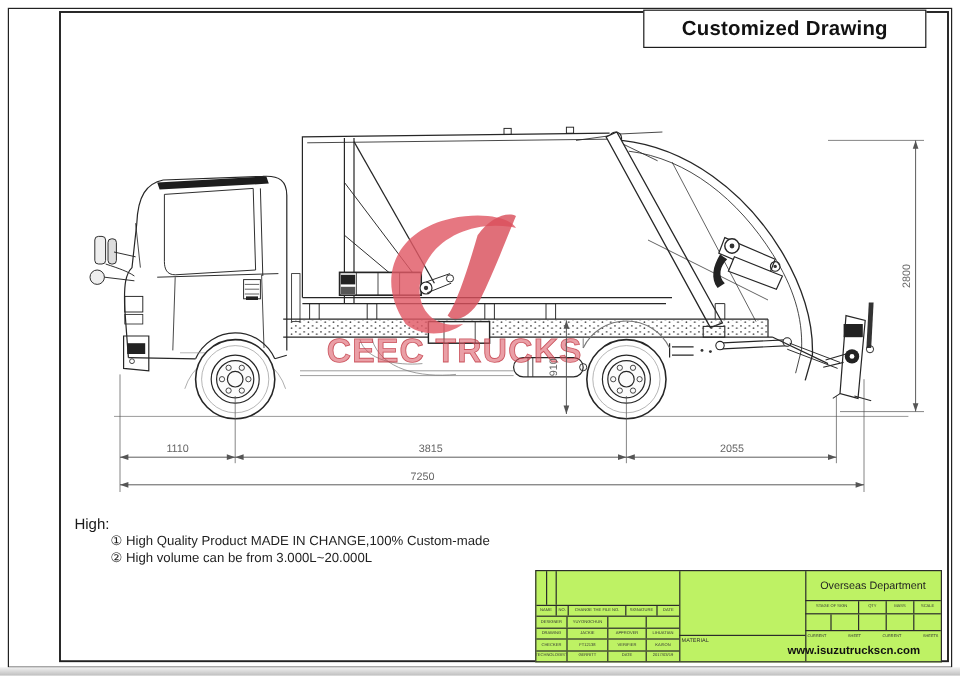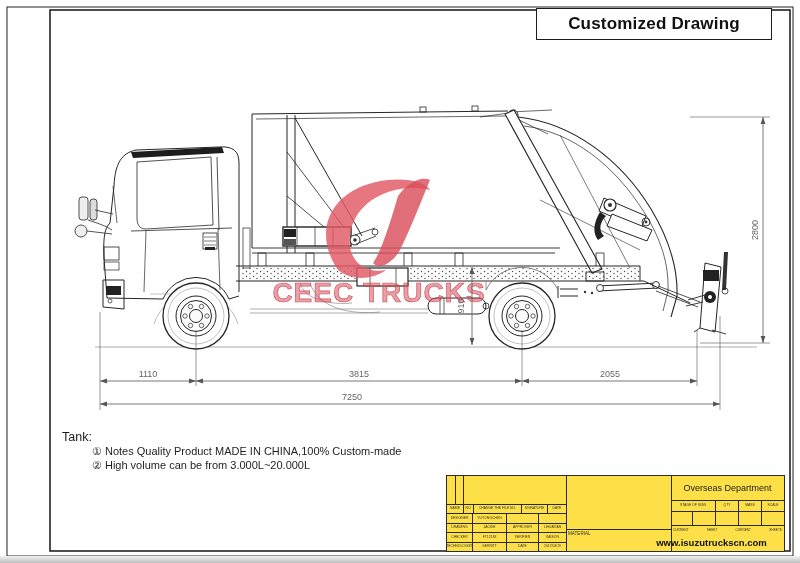--- a/index.html
+++ b/index.html
@@ -8,21 +8,21 @@
   #sheet{position:absolute;left:0;top:0;width:800px;height:563px;}
   
   #title-box{left:536px;top:8px;width:234px;height:30px;border:1.6px solid #1c1c1c;
              display:flex;align-items:center;justify-content:center;background:#fff;}
   #title-box span{font-size:17px;font-weight:bold;color:#111;letter-spacing:.2px;}
   
   #notes{left:62px;top:430px;color:#222;}
   #notes .nlabel{font-size:12.5px;color:#1a1a1a;}
   #notes .nitem{font-size:11px;margin-left:30px;line-height:14px;color:#1f1f1f;white-space:nowrap;}
   
-  #tblock{left:446px;top:475px;width:337px;height:75px;border:1.4px solid #2b2b2b;background:#fde047;color:#222;}
+  #tblock{left:446px;top:475px;width:337px;height:75px;border:1.4px solid #2b2b2b;background:#bef264;color:#222;}
   #tblock .vline{position:absolute;top:0;bottom:0;width:0;border-left:1px solid #2b2b2b;}
   #tblock .hline{position:absolute;height:0;border-top:1px solid #2b2b2b;}
   .tb-row{position:absolute;display:flex;border-top:1px solid #2b2b2b;box-sizing:border-box;}
   .tb-cell{box-sizing:border-box;border-right:1px solid #2b2b2b;overflow:hidden;white-space:nowrap;
            font-size:3.4px;line-height:1;display:flex;align-items:center;justify-content:center;color:#333;}
   .tb-cell:last-child{border-right:none;}
   .dept{position:absolute;left:224px;top:0;width:113px;height:25px;display:flex;align-items:center;
         justify-content:center;font-size:9px;color:#222;box-sizing:border-box;border-bottom:1px solid #2b2b2b;}
   .site{position:absolute;left:208px;top:57px;width:113px;height:18px;display:flex;align-items:center;
         justify-content:center;font-size:9.5px;font-weight:bold;color:#111;box-sizing:border-box;}
@@ -210,22 +210,22 @@
       <text x="464" y="306" text-anchor="middle" transform="rotate(-90 464 306)">910</text>
     </g>
   </g>
 </svg>
 
 <div class="abs" id="title-box">
   <span>Customized Drawing</span>
 </div>
 
 <div class="abs" id="notes">
-  <div class="nlabel">Tank:</div>
-  <div class="nitem"><span>①</span> <span>Notes Quality Product MADE IN CHINA,100% Custom-made</span></div>
+  <div class="nlabel">High:</div>
+  <div class="nitem"><span>①</span> <span>High Quality Product MADE IN CHANGE,100% Custom-made</span></div>
   <div class="nitem"><span>②</span> <span>High volume can be from 3.000L~20.000L</span></div>
 </div>
 
 <div class="abs" id="tblock">
   <div class="vline" style="left:119px;"></div>
   <div class="vline" style="left:224px;"></div>
   <div class="vline" style="left:8px;top:0;height:28px;bottom:auto;"></div>
   <div class="vline" style="left:16px;top:0;height:28px;bottom:auto;"></div>
 
   <div class="tb-row" style="left:0;top:28px;width:119px;height:9.4px;">

